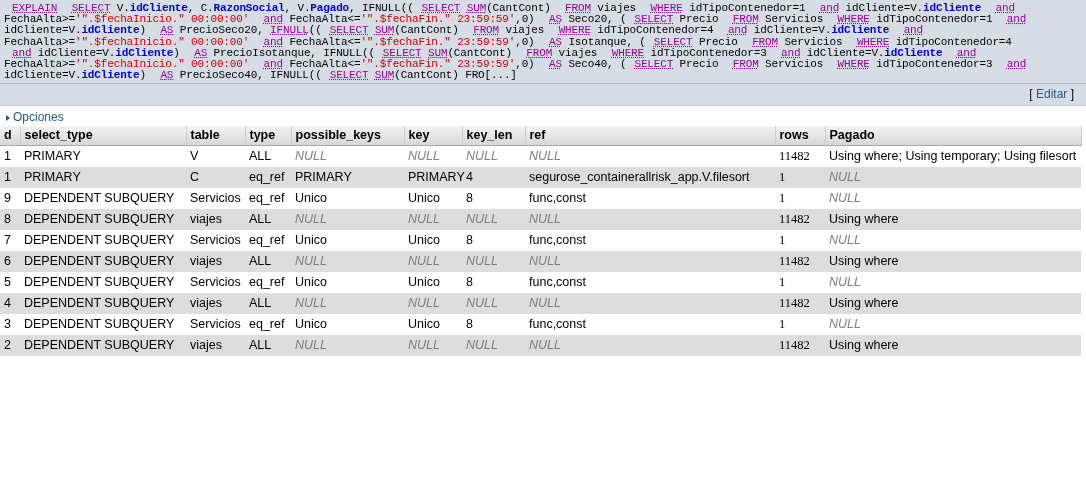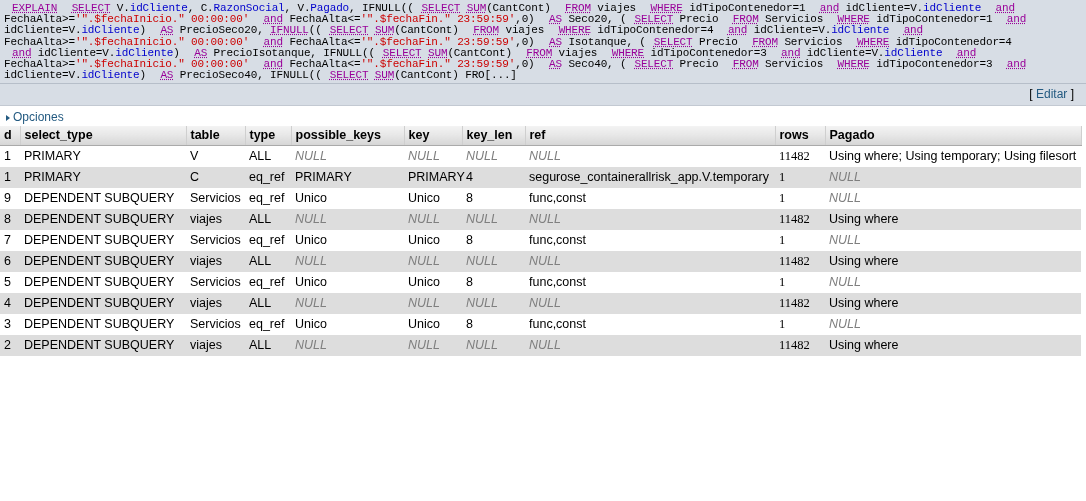--- a/index.html
+++ b/index.html
@@ -21,21 +21,21 @@
     font-family:"Liberation Mono","DejaVu Sans Mono",monospace;
     font-size:11px;
     line-height:11.2px;
     color:#000;
     white-space:pre-wrap;
     word-break:break-all;
     letter-spacing:-0.15px;
   }
   .kw{color:#990099;text-decoration:underline;text-decoration-style:dotted;margin-left:8px;}
   .fn{color:#990099;text-decoration:underline;text-decoration-style:dotted;font-family:Liberation Mono, monospace;}
-  .id{color:#0000cc;}
+  .id{color:#0000cc;font-weight:bold;}
   .str{color:#cc0000;}
   .plain{color:#000;}
 
   .editar-bar{
     background:#d7dde5;
     text-align:right;
     padding:3px 12px 4px 0;
     font-size:12px;
     color:#000;
     border-bottom:1px solid #c3c9d2;
@@ -156,21 +156,21 @@
         <td>Using where; Using temporary; Using filesort</td>
       </tr>
       <tr class="even">
         <td class="">1</td>
         <td>PRIMARY</td>
         <td>C</td>
         <td>eq_ref</td>
         <td>PRIMARY</td>
         <td>PRIMARY</td>
         <td>4</td>
-        <td>segurose_containerallrisk_app.V.temporary</td>
+        <td>segurose_containerallrisk_app.V.filesort</td>
         <td class="num">1</td>
         <td><span class="nullv">NULL</span></td>
       </tr>
       <tr class="odd">
         <td class="">9</td>
         <td>DEPENDENT SUBQUERY</td>
         <td>Servicios</td>
         <td>eq_ref</td>
         <td>Unico</td>
         <td>Unico</td>

